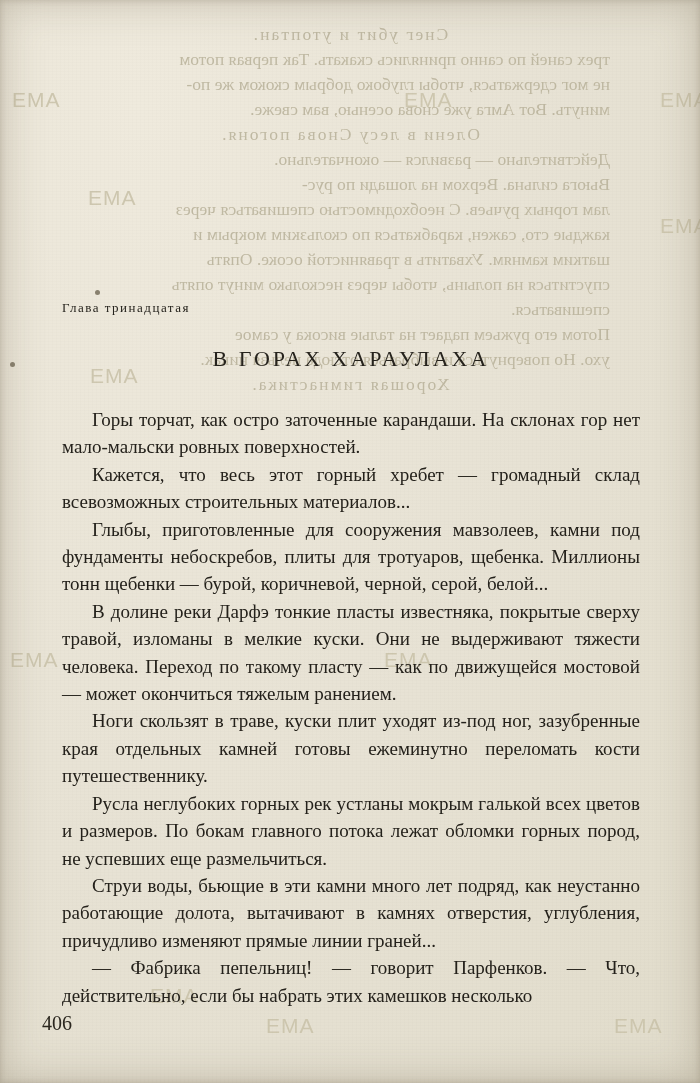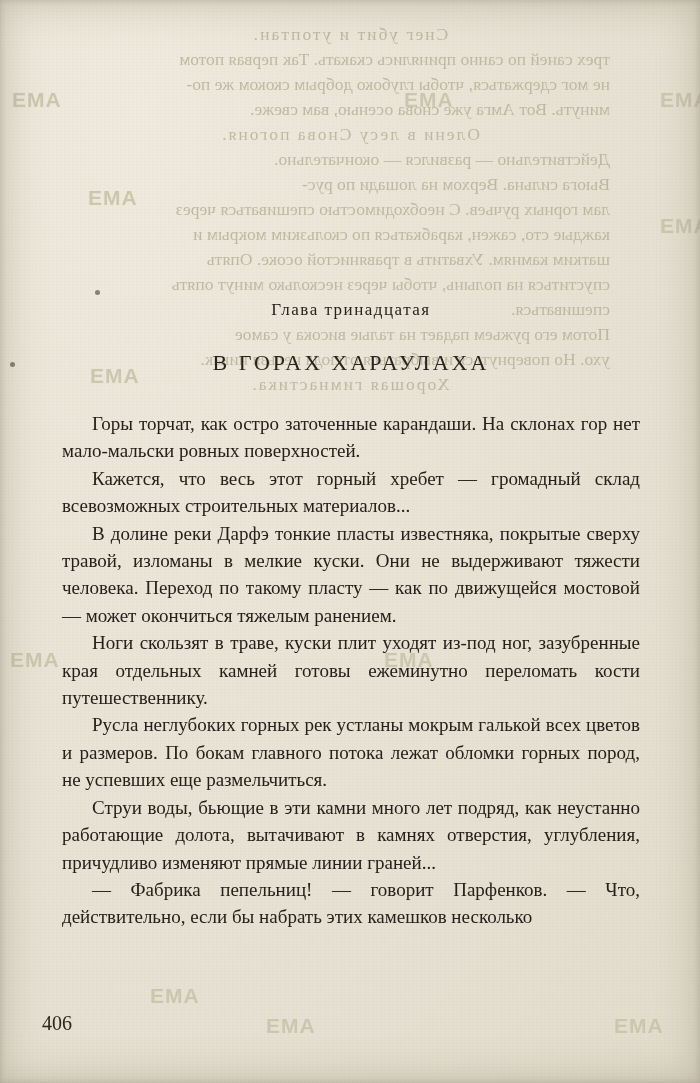--- a/index.html
+++ b/index.html
@@ -58,39 +58,39 @@
     padding: 0 62px;
   }
   .bleed p { margin: 0 0 0 0; text-indent: 28px; }
   .bleed .bhead { text-align: center; text-indent: 0; letter-spacing: 2px; }
 
   
   .wm {
     position: absolute;
     font-family: "Liberation Sans", sans-serif;
     font-size: 21px;
-    font-weight: 700;
+    font-weight: 400;
     letter-spacing: 1px;
     color: #cdc6ae;
     opacity: 0.95;
     pointer-events: none;
     user-select: none;
   }
 
   
   .content {
     position: absolute;
     left: 62px;
     top: 300px;
     width: 578px;
     color: #26231d;
   }
   .chapter-label {
-    text-align: center;
-    font-size: 17px;
+    text-align: left;
+    font-size: 13px;
     letter-spacing: 1.5px;
     margin: 0 0 30px 0;
   }
   .chapter-title {
     text-align: center;
     font-size: 22px;
     letter-spacing: 3px;
     margin: 0 0 34px 0;
     font-weight: 400;
   }
@@ -158,20 +158,21 @@
 
   <div class="darkspot" style="left:95px; top:290px;"></div>
   <div class="darkspot" style="left:10px; top:362px;"></div>
 
   <div class="content">
     <div class="chapter-label">Глава тринадцатая</div>
     <h1 class="chapter-title">В ГОРАХ ХАРАУЛАХА</h1>
     <div class="body-text">
       <p>Горы торчат, как остро заточенные карандаши. На склонах гор нет мало-мальски ровных поверхностей.</p>
       <p>Кажется, что весь этот горный хребет — громадный склад всевозможных строительных материалов...</p>
+      <p>Глыбы, приготовленные для сооружения мавзолеев, камни под фундаменты небоскребов, плиты для тротуаров, щебенка. Миллионы тонн щебенки — бурой, коричневой, черной, серой, белой...</p>
       <p>В долине реки Дарфэ тонкие пласты известняка, покрытые сверху травой, изломаны в мелкие куски. Они не выдерживают тяжести человека. Переход по такому пласту — как по движущейся мостовой — может окончиться тяжелым ранением.</p>
       <p>Ноги скользят в траве, куски плит уходят из-под ног, зазубренные края отдельных камней готовы ежеминутно переломать кости путешественнику.</p>
       <p>Русла неглубоких горных рек устланы мокрым галькой всех цветов и размеров. По бокам главного потока лежат обломки горных пород, не успевших еще размельчиться.</p>
       <p>Струи воды, бьющие в эти камни много лет подряд, как неустанно работающие долота, вытачивают в камнях отверстия, углубления, причудливо изменяют прямые линии граней...</p>
       <p>— Фабрика пепельниц! — говорит Парфенков. — Что, действительно, если бы набрать этих камешков несколько</p>
     </div>
   </div>
 
   <div class="page-number">406</div>
 

